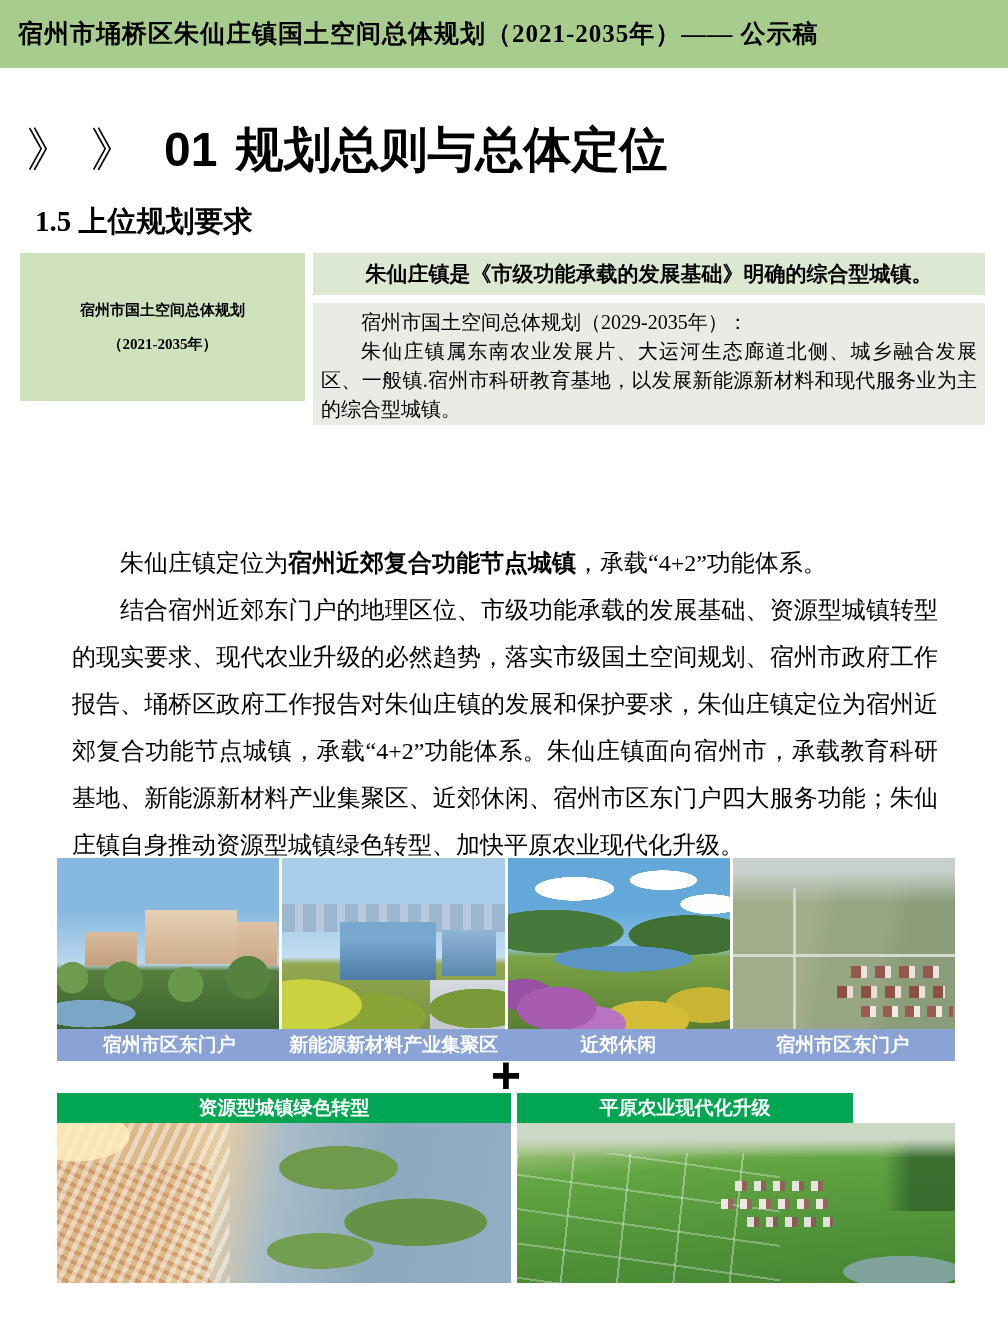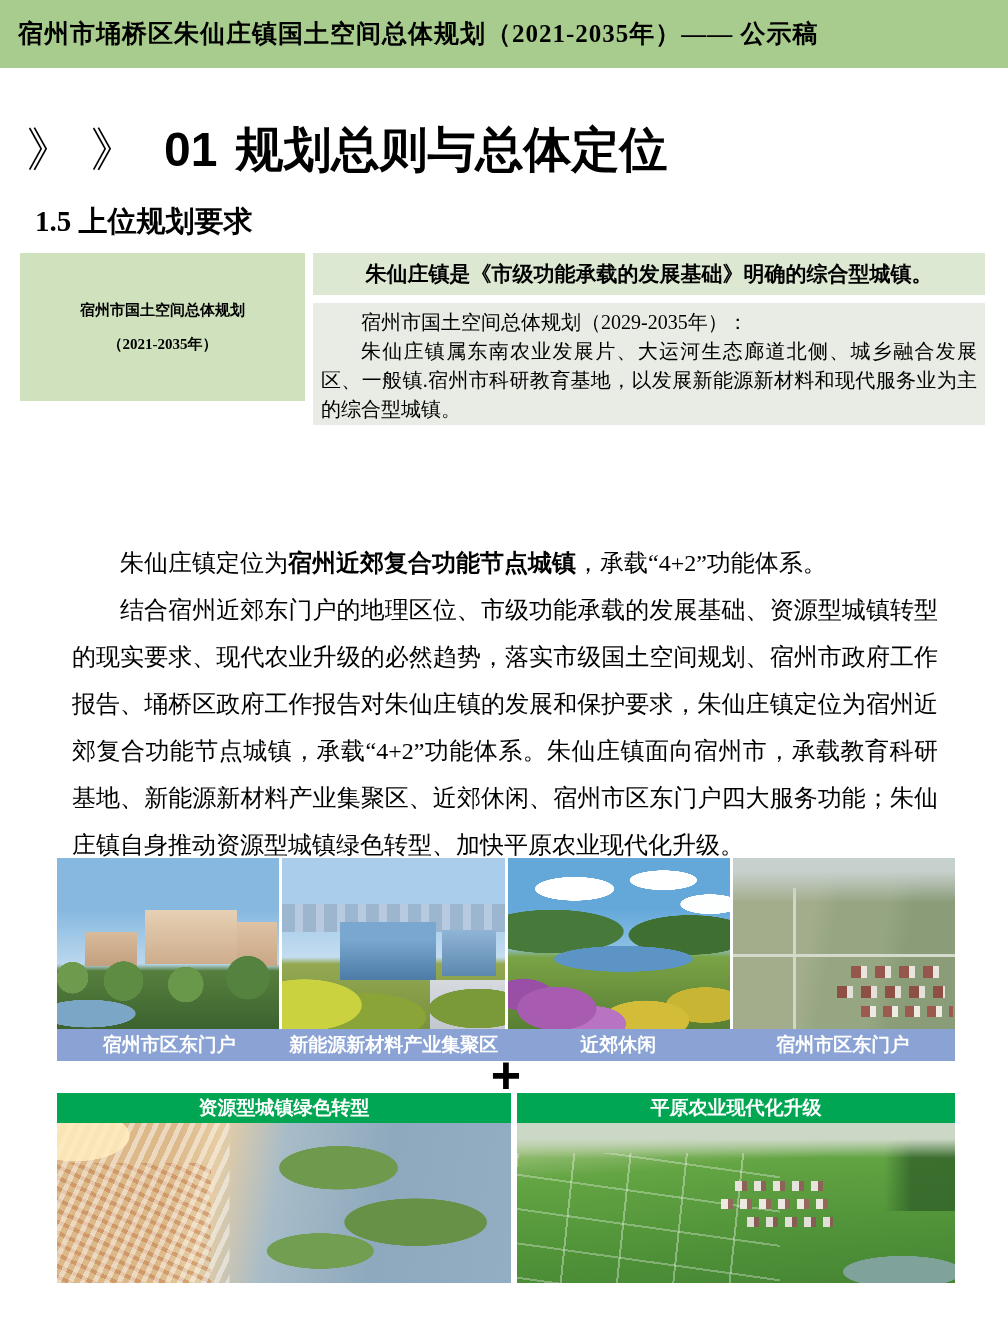--- a/index.html
+++ b/index.html
@@ -64,21 +64,21 @@
   }
   .bluebar .cap {
     flex:1; text-align:center; line-height:32px; color:#fff;
     font-weight:bold; font-size:19px; white-space:nowrap;
   }
   .plus {
     position:absolute; top:1054px; left:57px; width:898px; height:42px;
     text-align:center; font-size:52px; font-weight:bold; line-height:42px; z-index:3;
     font-family:"Liberation Sans","DejaVu Sans",sans-serif;
   }
-  .greenbars { position:absolute; top:1093px; left:57px; width:898px; height:30px; display:flex; gap:6px; }
+  .greenbars { position:absolute; top:1093px; left:57px; width:796px; height:30px; display:flex; gap:6px; }
   .greenbars .gcap {
     background:#00a651; color:#fff; font-weight:bold; font-size:19px;
     line-height:30px; text-align:center; white-space:nowrap;
   }
   .gcap.g1 { width:454px; }
   .gcap.g2 { flex:1; }
   
   .strip2 { position:absolute; top:1123px; left:57px; width:898px; height:160px; display:flex; gap:6px; }
   .strip2 .photo { height:160px; }
   .ph5 { width:454px; }

